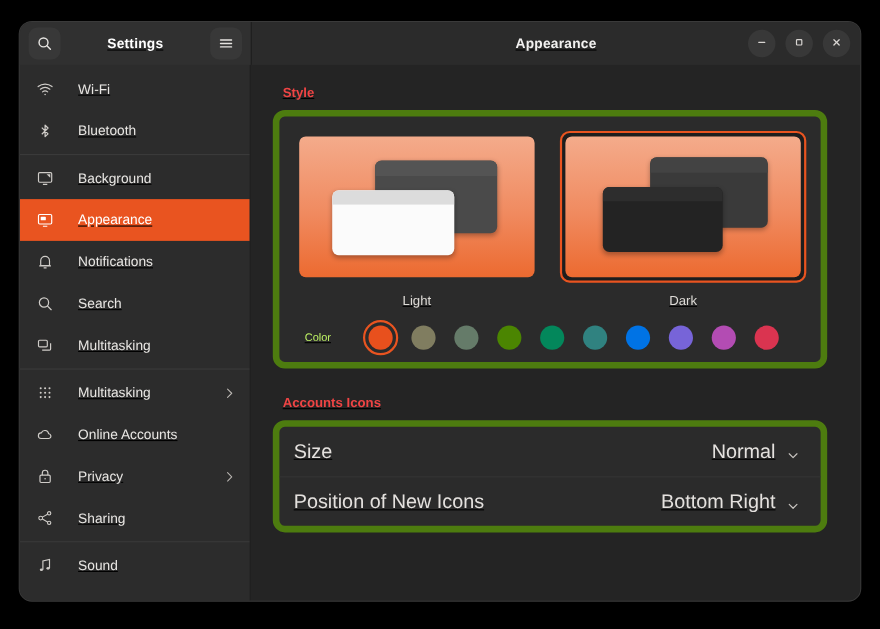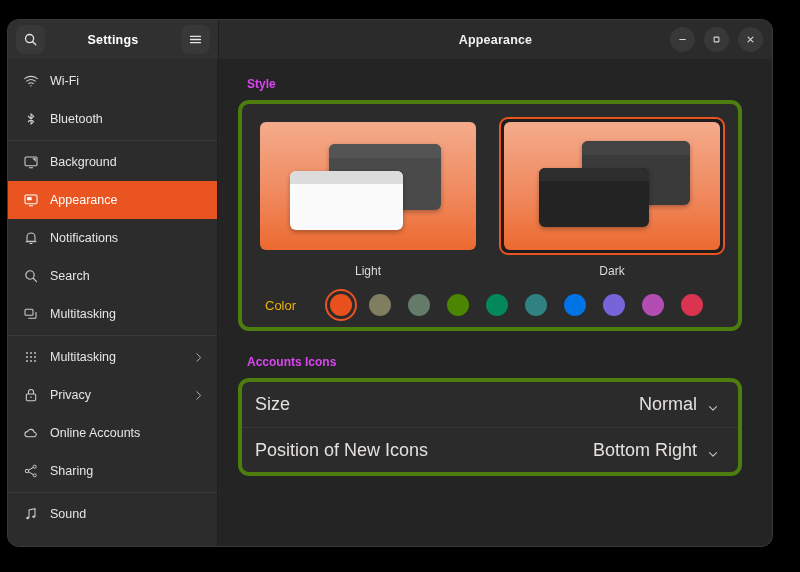--- a/index.html
+++ b/index.html
@@ -4,28 +4,29 @@
 <style>
   * { box-sizing: border-box; margin: 0; padding: 0; }
   html, body {
     width: 800px; height: 572px;
     background: #000000;
     font-family: "Liberation Sans", sans-serif;
     overflow: hidden;
   }
   .window {
     position: absolute;
-    left: 8px; top: 20px;
+    left: 18px; top: 20px;
     width: 764px; height: 526px;
     background: #242424;
     border-radius: 11px;
     overflow: hidden;
     display: flex;
     flex-direction: column;
     box-shadow: 0 0 0 1px #3a3a3a;
+    text-decoration: underline;
   }
 
   
   .headerbar {
     display: flex;
     height: 39px;
     flex: 0 0 39px;
     background: #303030;
   }
   .hb-left {
@@ -83,21 +84,21 @@
     background: #2c2c2c;
     border-right: 1px solid #1f1f1f;
     padding: 3px 0 0 0;
     overflow: hidden;
   }
   .nav-item {
     display: flex; align-items: center;
     height: 38px;
     margin: 0 0px;
     padding: 0 12px 0 14px;
-    gap: 11px;
+    gap: 22px;
     color: #e8e6e3;
     font-size: 12.5px;
     position: relative;
   }
   .nav-item .ico {
     width: 17px; height: 17px;
     display: flex; align-items: center; justify-content: center;
     color: #cfccc8;
     flex: 0 0 17px;
   }
@@ -111,28 +112,28 @@
   .nav-sep { height: 1px; background: #3a3a3a; margin: 2px 0; }
 
   
   .content {
     flex: 1;
     background: #242424;
     padding: 18px 30px 0 20px;
     overflow: hidden;
   }
   .sec-title {
-    color: #d946ef;
+    color: #ef4444;
     font-size: 12px;
     font-weight: bold;
     margin: 0 0 9px 9px;
   }
   .card {
     background: #2b2b2b;
-    border: 4px solid #4d7c0f;
+    border: 6px solid #4d7c0f;
     border-radius: 11px;
   }
 
   
   .style-card { padding: 13px 13px 9px 13px; }
   .themes { display: flex; gap: 18px; }
   .theme { flex: 1; }
   .theme-frame {
     border-radius: 9px;
     padding: 3px;
@@ -172,21 +173,21 @@
     color: #dedbd7;
     font-size: 12px;
     margin-top: 9px;
   }
 
   .color-row {
     display: flex; align-items: center;
     margin-top: 12px;
     padding: 4px 4px 2px 10px;
   }
-  .color-label { color: #eab308; font-size: 13px; }
+  .color-label { color: #bef264; font-size: 10px; }
   .swatches {
     display: flex; align-items: center;
     gap: 17px;
     margin-left: 34px;
   }
   .sw {
     width: 22px; height: 22px;
     border-radius: 50%;
     position: relative;
   }
@@ -384,41 +385,41 @@
         <span>Multitasking</span>
         <span class="chev">
           <svg width="13" height="13" viewBox="0 0 24 24" fill="none" stroke="currentColor" stroke-width="1.8" stroke-linecap="round" stroke-linejoin="round">
               <polyline points="9,5 16,12 9,19"></polyline>
             </svg>
         </span>
       </div>
 
       <div class="nav-item">
         <span class="ico">
+          <svg width="16" height="16" viewBox="0 0 24 24" fill="none" stroke="currentColor" stroke-width="1.6" stroke-linejoin="round">
+            <path d="M6.5 17.5a3.8 3.8 0 0 1 .3-7.6 5.2 5.2 0 0 1 10 1.1 3.2 3.2 0 0 1-.3 6.5z"></path>
+          </svg>
+        </span>
+        <span>Online Accounts</span>
+      </div>
+
+      <div class="nav-item">
+        <span class="ico">
           <svg width="16" height="16" viewBox="0 0 24 24" fill="none" stroke="currentColor" stroke-width="1.6">
             <rect x="5" y="10.5" width="14" height="10" rx="1.6"></rect>
               <path d="M8.2 10.5V7.6a3.8 3.8 0 0 1 7.6 0v2.9"></path>
               <circle cx="12" cy="15.3" r="1.1" fill="currentColor" stroke="none"></circle>
           </svg>
         </span>
         <span>Privacy</span>
         <span class="chev">
           <svg width="13" height="13" viewBox="0 0 24 24" fill="none" stroke="currentColor" stroke-width="1.8" stroke-linecap="round" stroke-linejoin="round">
               <polyline points="9,5 16,12 9,19"></polyline>
             </svg>
         </span>
-      </div>
-
-      <div class="nav-item">
-        <span class="ico">
-          <svg width="16" height="16" viewBox="0 0 24 24" fill="none" stroke="currentColor" stroke-width="1.6" stroke-linejoin="round">
-            <path d="M6.5 17.5a3.8 3.8 0 0 1 .3-7.6 5.2 5.2 0 0 1 10 1.1 3.2 3.2 0 0 1-.3 6.5z"></path>
-          </svg>
-        </span>
-        <span>Online Accounts</span>
       </div>
 
       <div class="nav-item">
         <span class="ico">
           <svg width="16" height="16" viewBox="0 0 24 24" fill="none" stroke="currentColor" stroke-width="1.5">
             <circle cx="17.5" cy="5.5" r="2.3"></circle>
               <circle cx="6" cy="12" r="2.6"></circle>
               <circle cx="17.5" cy="18.5" r="2.3"></circle>
             <line x1="8.3" y1="10.7" x2="15.3" y2="6.7"></line>
               <line x1="8.3" y1="13.3" x2="15.3" y2="17.3"></line>

